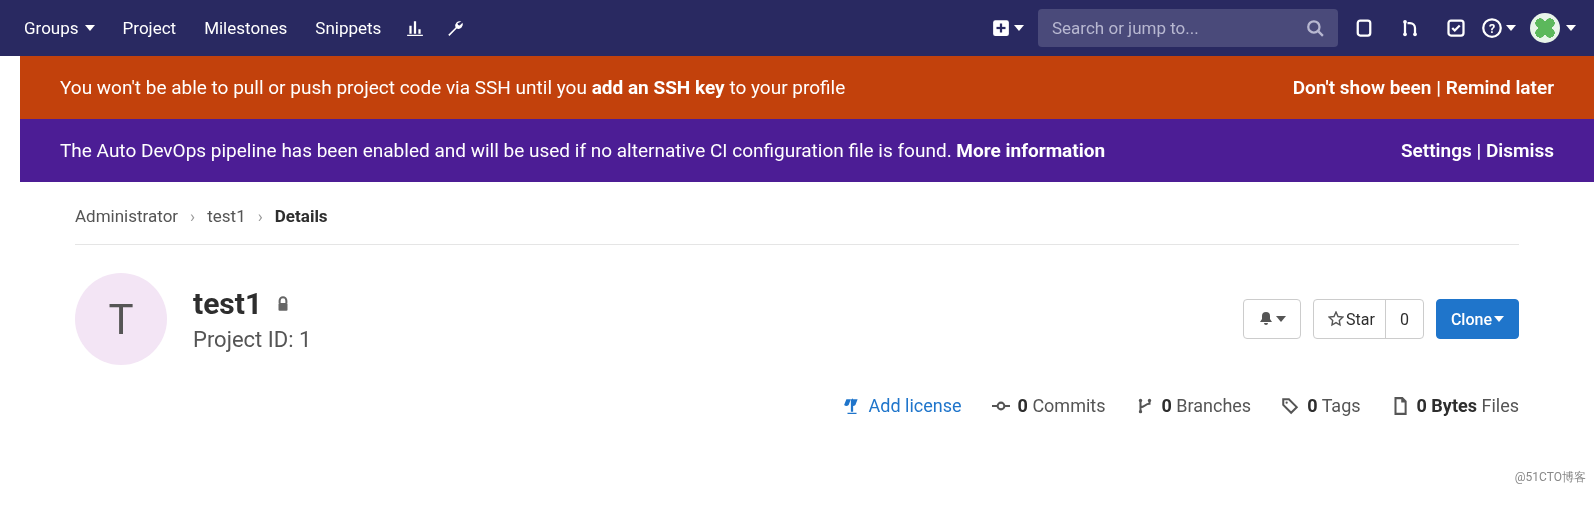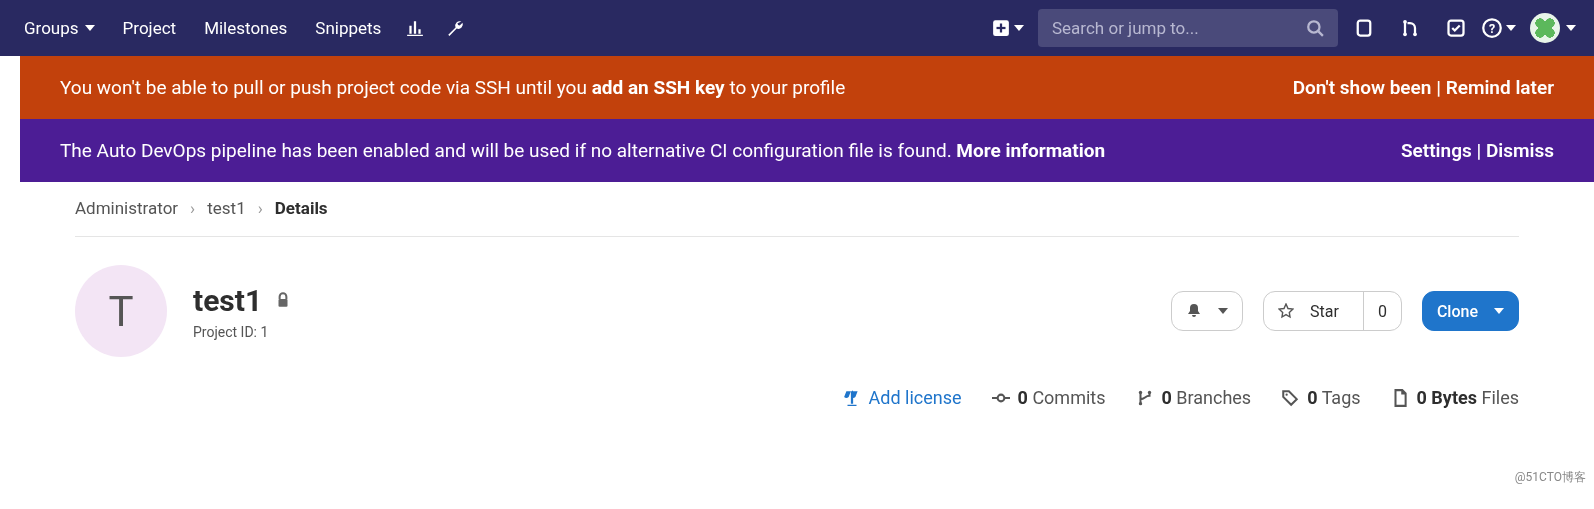--- a/index.html
+++ b/index.html
@@ -21,34 +21,34 @@
 .avatar::before { content: ""; position: absolute; inset: 3px; background: radial-gradient(circle at 30% 30%, #5cb85c 20%, transparent 21%), radial-gradient(circle at 70% 30%, #5cb85c 20%, transparent 21%), radial-gradient(circle at 30% 70%, #5cb85c 20%, transparent 21%), radial-gradient(circle at 70% 70%, #5cb85c 20%, transparent 21%), radial-gradient(circle at 50% 50%, #5cb85c 25%, transparent 26%); }
 
 .banner { padding: 20px 40px; display: flex; align-items: center; color: #fff; font-size: 19px; }
 .banner1 { background: #c2410c; margin-left: 20px; }
 .banner2 { background: #4c1d95; margin-left: 20px; }
 .banner-msg { flex: 1; }
 .banner-actions { font-weight: 600; white-space: nowrap; }
 .banner-actions a { color: #fff; cursor: pointer; }
 .banner strong, .banner b { font-weight: 700; }
 
-.content { padding: 4px 75px 20px 75px; }
+.content { padding: 12px 75px 20px 75px; }
 .breadcrumb { display: flex; align-items: center; gap: 12px; font-size: 17px; color: #555; padding: 12px 0 18px 0; border-bottom: 1px solid #e5e5e5; }
 .breadcrumb-item { cursor: pointer; }
 .breadcrumb-sep { color: #999; }
 .breadcrumb-current { font-weight: 700; color: #2e2e2e; }
 
 .project-header { display: flex; align-items: center; padding: 28px 0 20px 0; }
 .project-avatar { width: 92px; height: 92px; border-radius: 50%; background: #f3e5f5; display: flex; align-items: center; justify-content: center; font-size: 42px; color: #555; margin-right: 26px; }
 .project-title-block { flex: 1; }
 .project-title-row { display: flex; align-items: center; gap: 12px; }
 .project-title { font-size: 30px; font-weight: 700; color: #2e2e2e; }
-.project-id { font-size: 14px; color: #555; margin-top: 6px; }
+.project-id { font-size: 22px; color: #555; margin-top: 6px; }
 .project-actions { display: flex; align-items: center; gap: 12px; }
-.btn { border: 1px solid #ccc; background: #fff; border-radius: 12px; height: 40px; display: flex; align-items: center; padding: 0 14px; font-size: 16px; color: #2e2e2e; cursor: pointer; gap: 16px; margin-left: 8px; }
+.btn { border: 1px solid #ccc; background: #fff; border-radius: 4px; height: 40px; display: flex; align-items: center; padding: 0 14px; font-size: 16px; color: #2e2e2e; cursor: pointer; gap: 2px; }
 .btn-primary { background: #1f75cb; border-color: #1f75cb; color: #fff; font-weight: 500; }
 .star-count { border-left: 1px solid #ccc; padding: 0 14px; height: 100%; display: flex; align-items: center; margin-left: 8px; margin-right: -14px; }
 
 .stats-row { display: flex; align-items: center; gap: 30px; font-size: 18px; color: #555; padding: 10px 0; justify-content: flex-end; }
 .stat-item { display: flex; align-items: center; gap: 8px; cursor: pointer; }
 .stat-link { color: #1f75cb; }
 .stat-item b { color: #2e2e2e; font-weight: 700; }
 
 .caret-down { width: 0; height: 0; border-left: 5px solid transparent; border-right: 5px solid transparent; border-top: 6px solid currentColor; display: inline-block; }
 .watermark { position: fixed; right: 8px; bottom: 23px; font-size: 12px; color: #888; }

